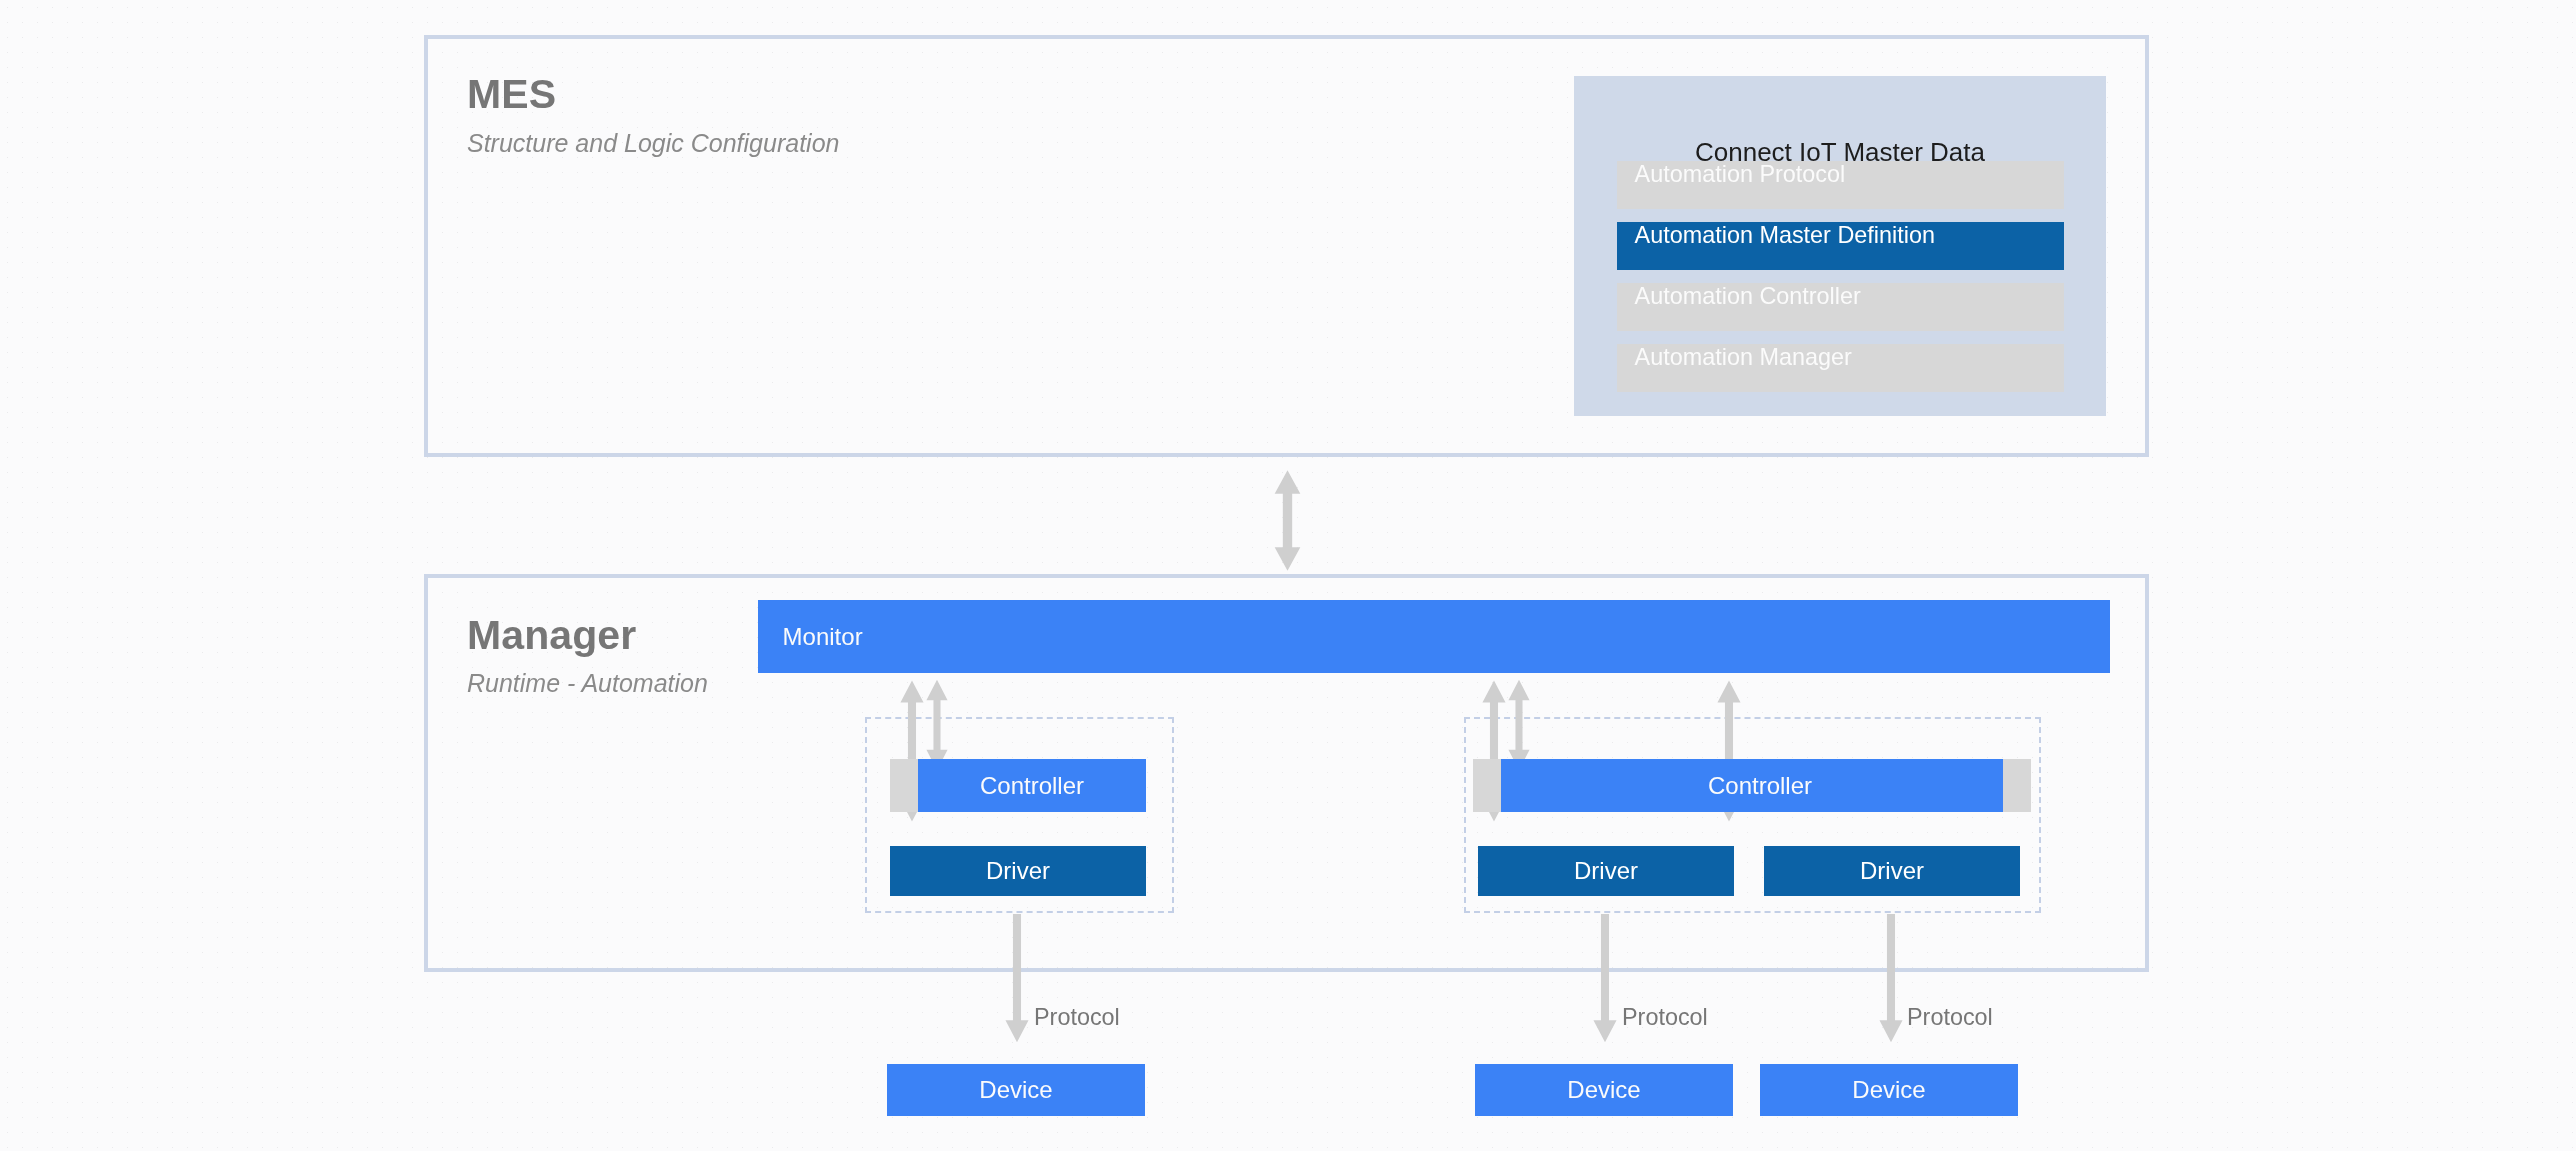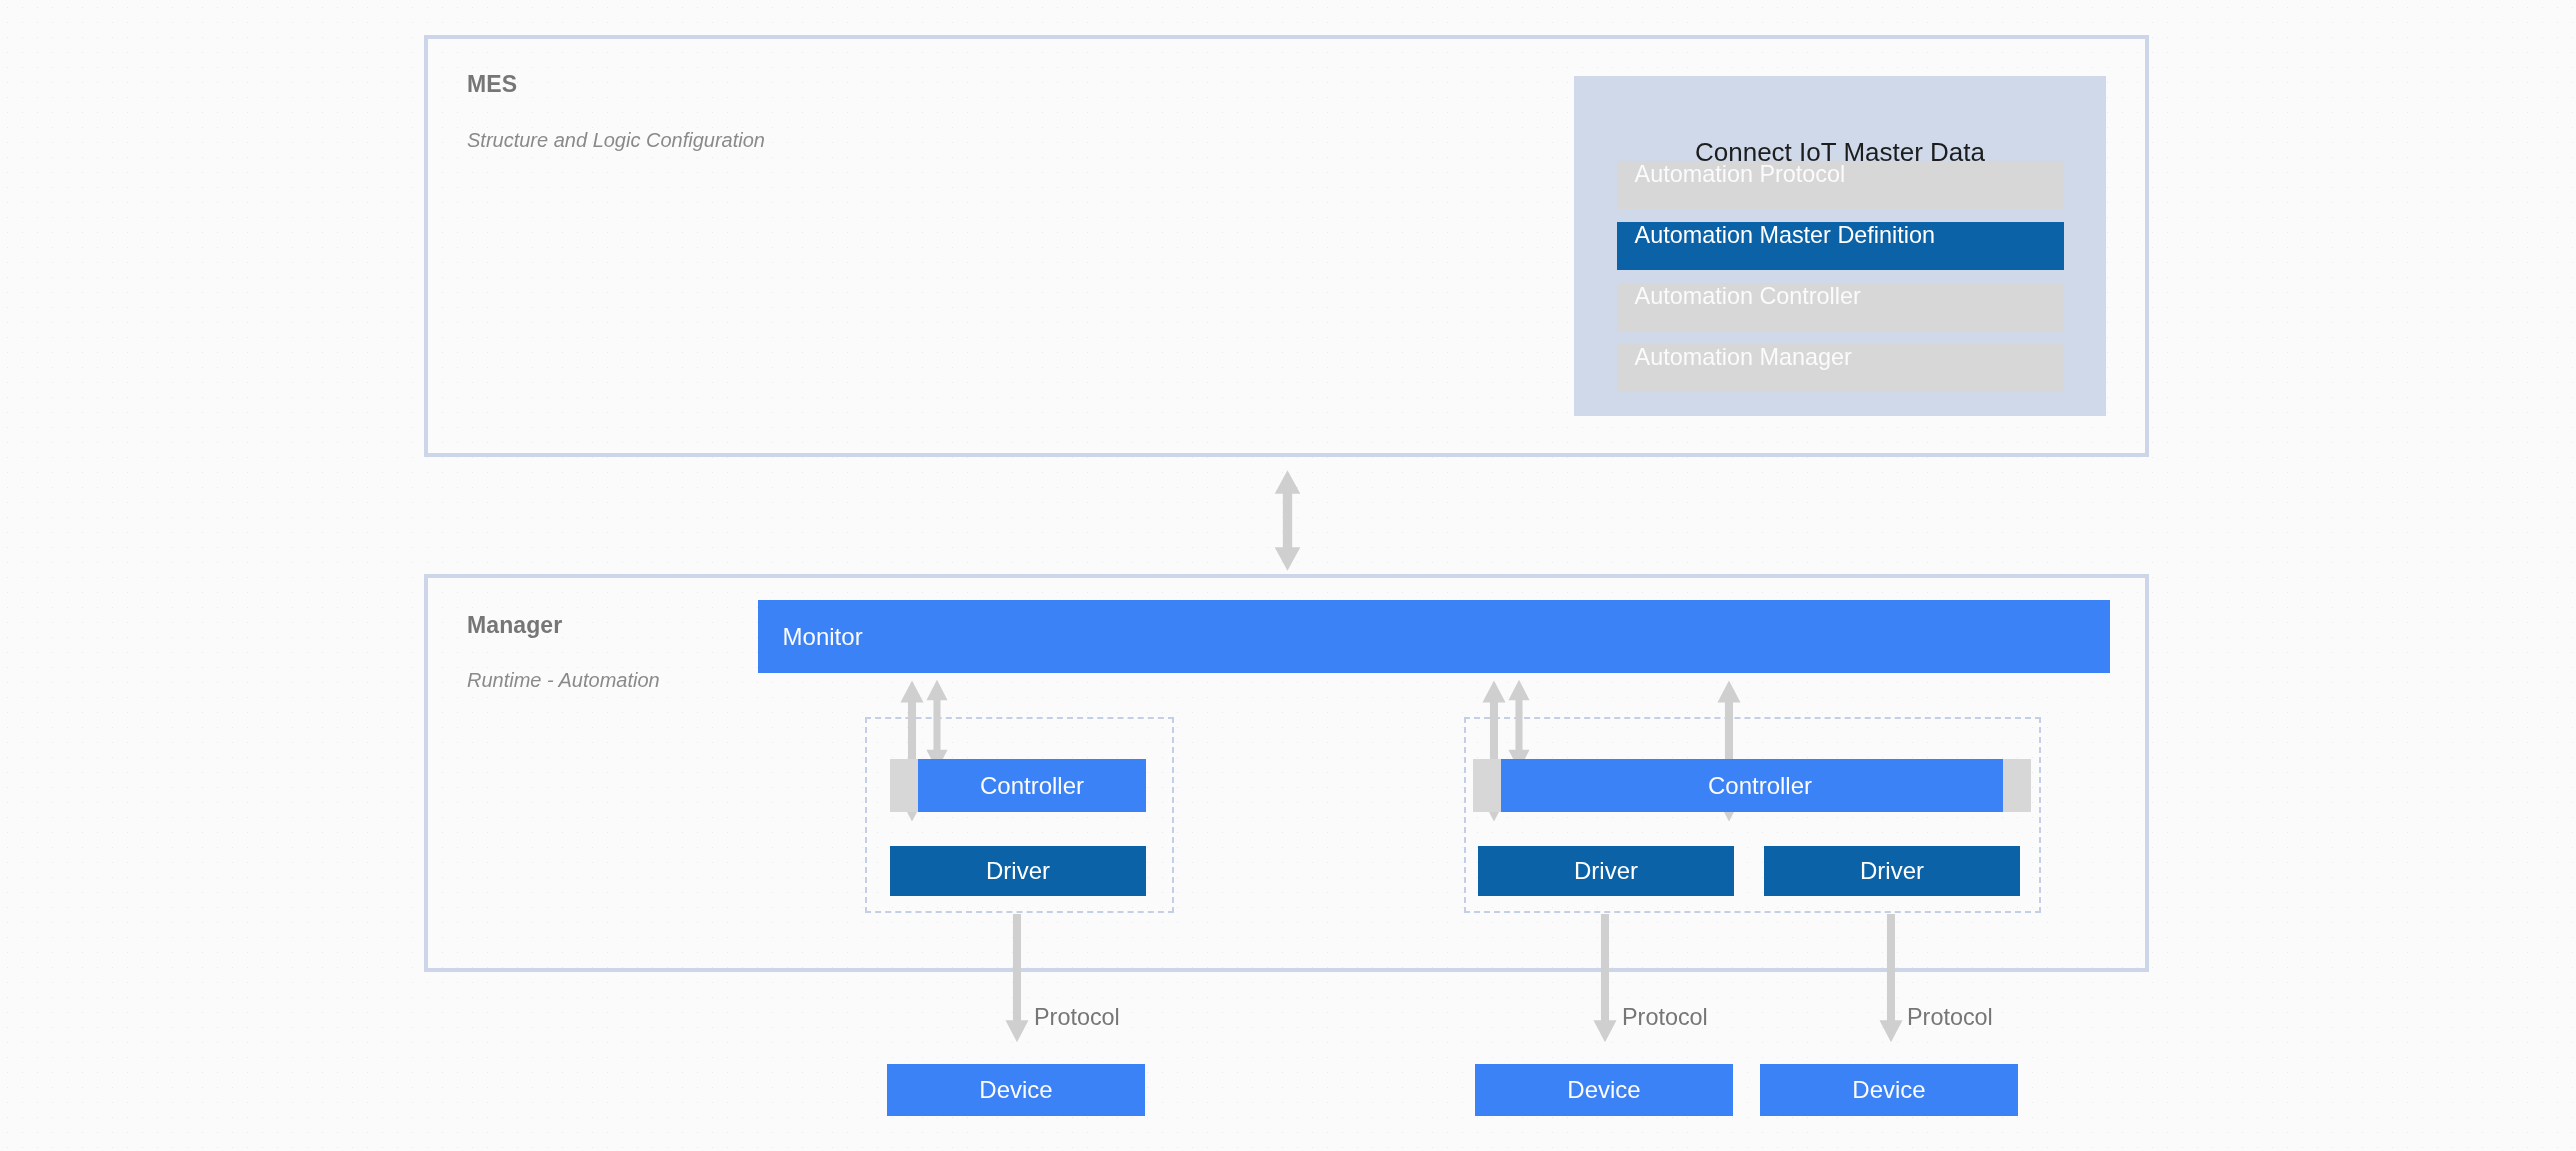--- a/index.html
+++ b/index.html
@@ -34,28 +34,28 @@
   .section-frame {
     border: 4.1px solid #ccd6e8;
     background: transparent;
     box-sizing: border-box;
   }
 
   
   .sec-title {
     color: #767676;
     font-weight: bold;
-    font-size: 23px;
+    font-size: 41px;
     letter-spacing: 0.1px;
     white-space: nowrap;
   }
   .sec-sub {
     color: #8a8a8a;
     font-style: italic;
-    font-size: 20px;
+    font-size: 25px;
     white-space: nowrap;
   }
 
   
   .md-panel {
     background: #cfd9e9;
   }
   .md-title {
     color: #1d1d1d;
     font-size: 26px;

